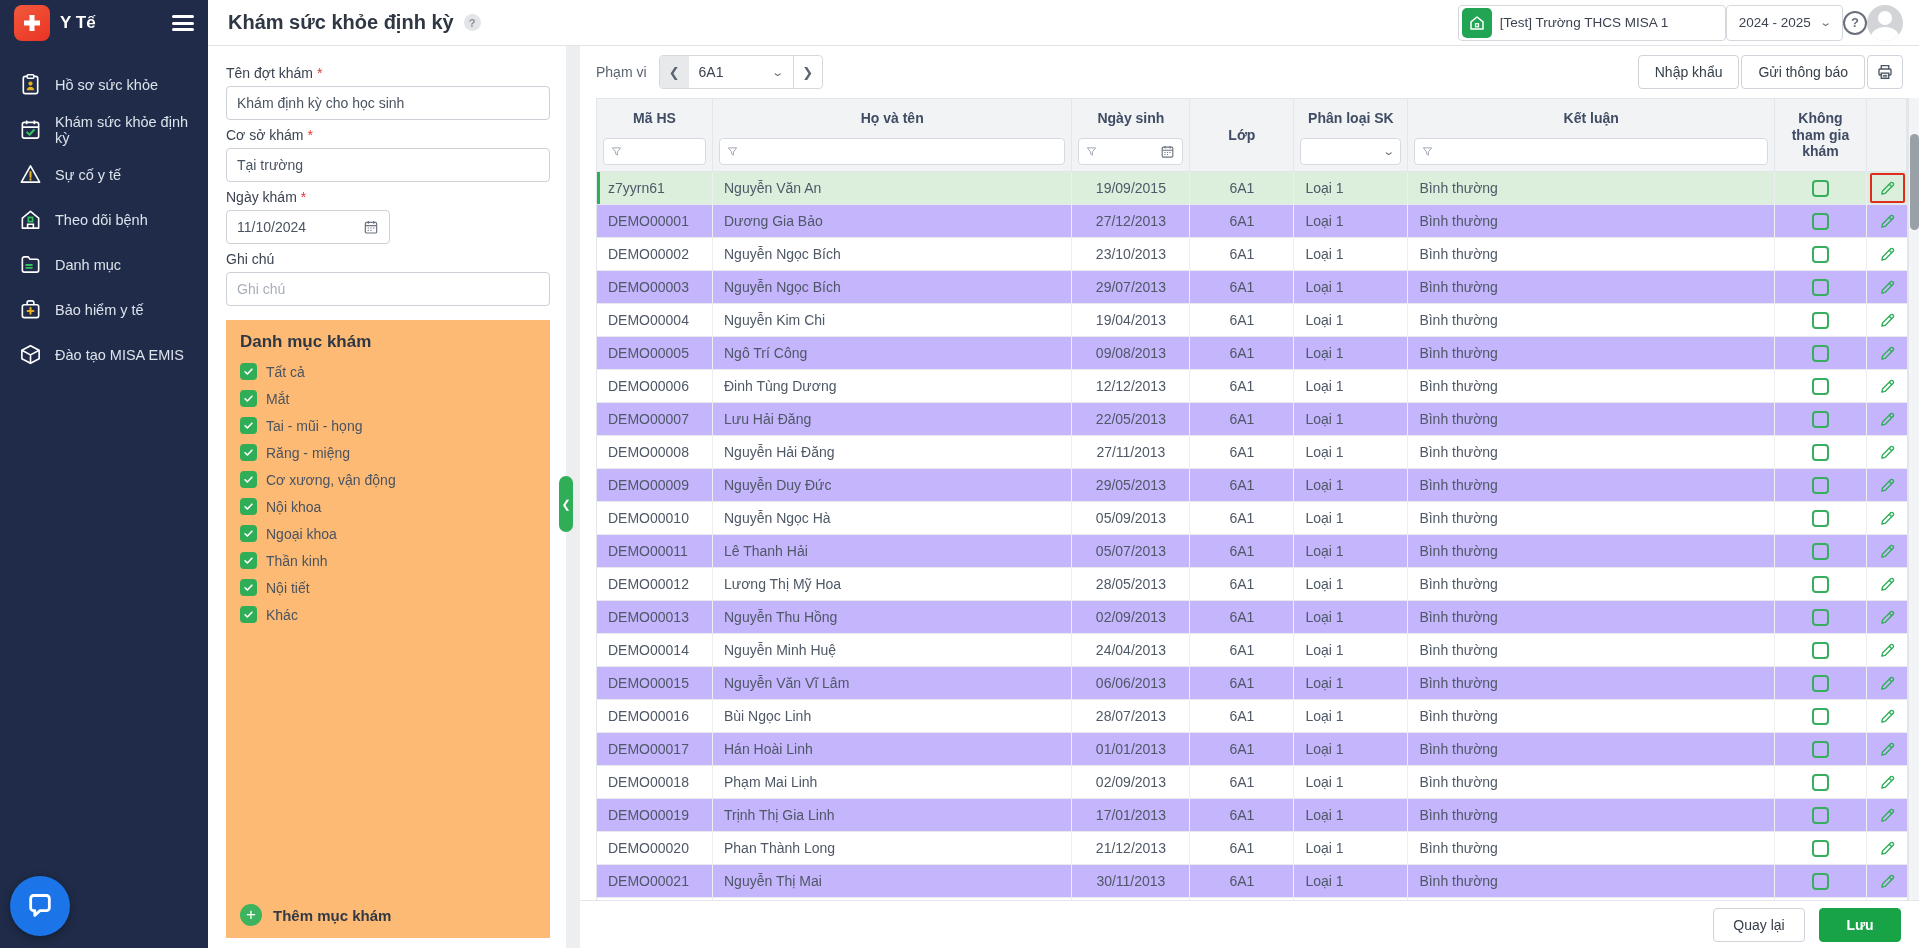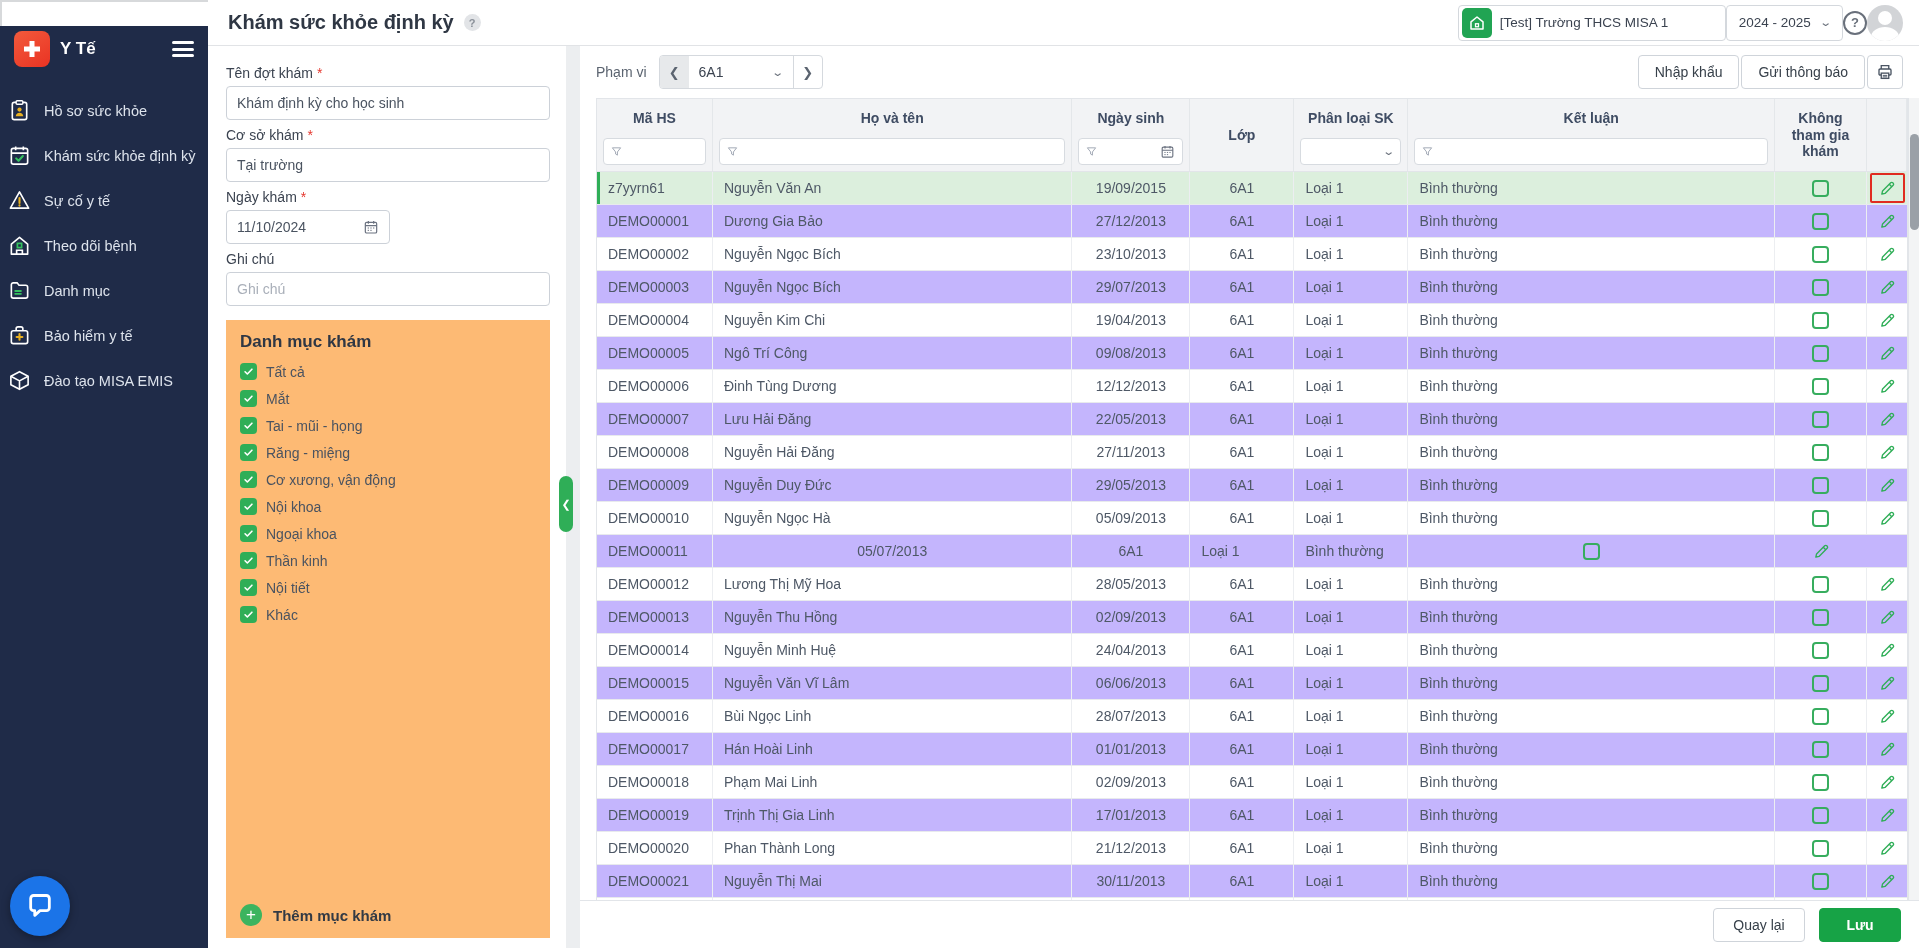--- a/index.html
+++ b/index.html
@@ -1,29 +1,29 @@
 <!DOCTYPE html>
 <html><head>
 <meta charset="utf-8">
 <style>
   * { box-sizing: border-box; margin: 0; padding: 0; }
   html,body { width:1919px; height:948px; }
   body { font-family:"Liberation Sans","DejaVu Sans",sans-serif; background:#eceef0; overflow:hidden; }
   .app { position:relative; width:1919px; height:948px; background:#fff; display:flex; box-shadow: inset 0 0 0 2px #d7d9db; }
 
   
-  .sidebar { width:208px; min-width:208px; background:#1f2b48; color:#e9edf3; display:flex; flex-direction:column; position:relative; z-index:5;margin-top:26px; }
+  .sidebar { width:208px; min-width:208px; background:#1f2b48; color:#e9edf3; display:flex; flex-direction:column; position:relative; z-index:5; }
   .logo-row { height:46px; display:flex; align-items:center; padding:0 14px; gap:10px; }
   .app-logo { width:36px; height:36px; border-radius:8px; background:linear-gradient(145deg,#f25a3c,#ea3323); display:flex; align-items:center; justify-content:center; }
   .app-logo svg { display:block; }
   .app-name { font-size:17px; font-weight:700; color:#fff; flex:1; }
   .hamburger { width:22px; height:16px; display:flex; flex-direction:column; justify-content:space-between; cursor:pointer; }
   .hamburger span { display:block; height:3px; border-radius:2px; background:#fff; }
   .nav { margin-top:16px; display:flex; flex-direction:column; }
-  .nav-item { height:45px; display:flex; align-items:center; gap:13px; padding:0 7px; font-size:14.5px; color:#dde3ec; cursor:pointer; }
+  .nav-item { height:45px; display:flex; align-items:center; gap:13px; padding:0 18px; font-size:14.5px; color:#dde3ec; cursor:pointer; }
   .nav-icon { width:24px; height:24px; display:flex; align-items:center; justify-content:center; flex:none; }
   .chat-fab { position:absolute; left:10px; bottom:12px; width:60px; height:60px; border-radius:50%; background:#1b74e8; display:flex; align-items:center; justify-content:center; box-shadow:0 2px 8px rgba(0,0,0,.35); cursor:pointer; }
 
   
   .main { flex:1; display:flex; flex-direction:column; min-width:0; }
   .topbar { height:46px; background:#fff; border-bottom:1px solid #e1e3e6; display:flex; align-items:center; padding:0 16px 0 20px; gap:10px; }
   .page-title { font-size:20px; font-weight:700; color:#2f3744; }
   .title-help { width:17px; height:17px; border-radius:50%; background:#e2e4e7; color:#8a9099; font-size:11px; font-weight:700; display:flex; align-items:center; justify-content:center; cursor:pointer; }
   .topbar-right { margin-left:auto; display:flex; align-items:center; gap:0; }
   .school-box { display:flex; align-items:center; gap:8px; border:1px solid #d4d8dd; border-radius:4px; height:36px; padding:3px 10px 3px 3px; min-width:268px; cursor:pointer; }
@@ -633,20 +633,21 @@
       <svg width="17" height="17" viewBox="0 0 24 24">
                       <path d="M4 20l1-4.5L16.5 4a2.1 2.1 0 0 1 3 0l.5.5a2.1 2.1 0 0 1 0 3L8.5 19z" fill="none" stroke="#2fae57" stroke-width="1.9" stroke-linejoin="round"></path>
                       <path d="M14.5 6l3.5 3.5" stroke="#2fae57" stroke-width="1.9"></path>
                     </svg>
 
     </div>
   </div>
 
   <div class="tgrid trow stripe">
     <div class="td c-id">DEMO00011</div>
+    <div class="td c-name">Lê Thanh Hải</div>
     <div class="td center c-dob">05/07/2013</div>
     <div class="td center c-class">6A1</div>
     <div class="td c-type">Loại 1</div>
     <div class="td c-concl">Bình thường</div>
     <div class="td center">
                     <span class="tcheck"></span>
                   </div>
     <div class="td center pencil-cell">
       <svg width="17" height="17" viewBox="0 0 24 24">
                       <path d="M4 20l1-4.5L16.5 4a2.1 2.1 0 0 1 3 0l.5.5a2.1 2.1 0 0 1 0 3L8.5 19z" fill="none" stroke="#2fae57" stroke-width="1.9" stroke-linejoin="round"></path>

